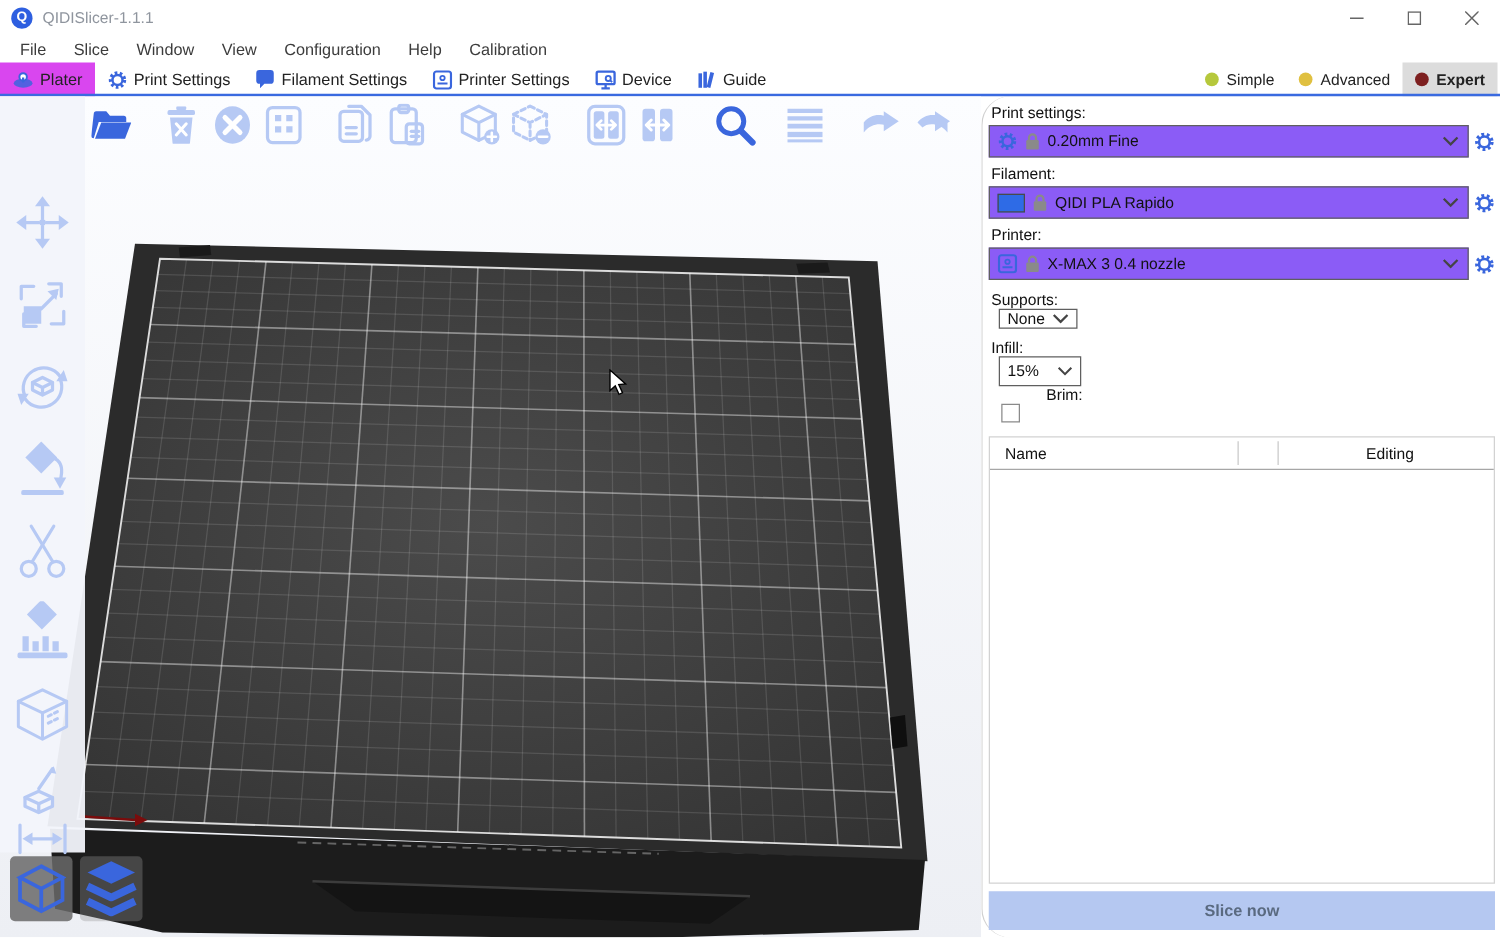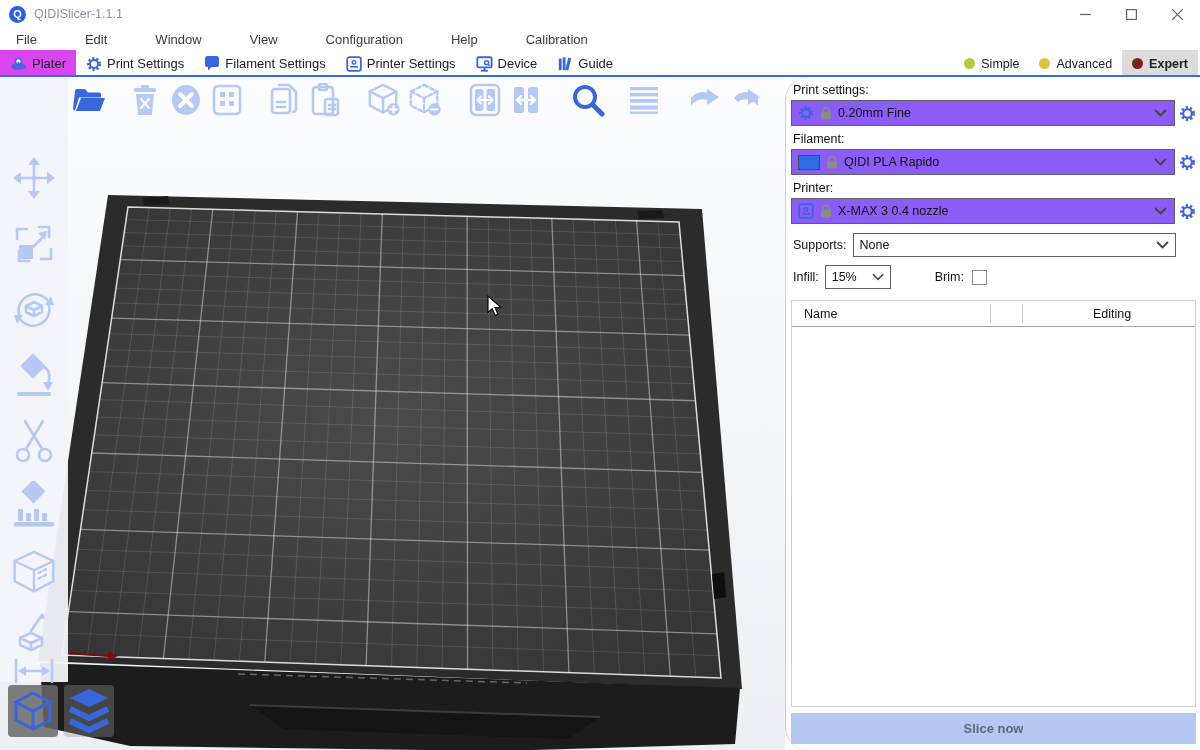--- a/index.html
+++ b/index.html
@@ -6,21 +6,21 @@
   html,body { width:1200px; height:750px; overflow:hidden; background:#fff;
     font-family:"Liberation Sans","DejaVu Sans",sans-serif; }
   
   .titlebar { height:28px; display:flex; align-items:center; background:#fff; position:relative; }
   .app-icon { width:17px; height:17px; border-radius:50%; background:#2e5fe0; margin:0 8px 0 9px;
     color:#fff; font-size:11px; font-weight:bold; display:flex; align-items:center; justify-content:center; }
   .title-text { font-size:12.5px; color:#8f959e; }
   .win-controls { position:absolute; right:0; top:0; height:28px; display:flex; }
   .win-btn { width:46px; height:28px; display:flex; align-items:center; justify-content:center; }
   
-  .menubar { height:22px; display:flex; align-items:center; padding-left:5px; background:#fff;gap:26px; }
+  .menubar { height:22px; display:flex; align-items:center; padding-left:5px; background:#fff; }
   .menu-item { font-size:13px; color:#3c3c3c; padding:2px 11px; }
   
   .tabbar { height:27px; display:flex; align-items:stretch; background:#fff; position:relative; }
   .tab { display:flex; align-items:center; gap:5px; padding:0 10px; font-size:13px; color:#222; }
   .tab.active { background:#d946ef; }
   .tab svg { flex:0 0 auto; }
   .mode-group { margin-left:auto; display:flex; align-items:center; padding-right:2px; }
   .mode { display:flex; align-items:center; gap:6px; font-size:12.5px; color:#222; padding:0 10px; height:100%; }
   .mode .dot { width:11px; height:11px; border-radius:50%; }
   .mode.active { background:#dcdcdc; font-weight:bold; }
@@ -45,21 +45,21 @@
   .cursor { position:absolute; left:487px; top:218px; }
   
   .sidebar { width:415px; height:673px; border-left:1px solid #cfcfcf; background:#fff;
     display:flex; flex-direction:column; padding:4px 4px 6px 5px;border-radius:23px; }
   .sb-label { font-size:12.5px; color:#111; margin:2px 0 3px 2px; }
   .combo-row { display:flex; align-items:center; gap:4px; margin-bottom:4px; }
   .combo { flex:1; height:26px; border:1px solid #5f5f5f; background:#8b5cf6; display:flex;
     align-items:center; gap:6px; padding:0 7px 0 6px; }
   .combo-text { font-size:12.5px; color:#111; flex:1; white-space:nowrap; }
   .swatch { width:22px; height:15px; background:#2e6be6; border:1px solid #4a4a4a; }
-  .inline-row { display:flex; align-items:center; margin:5px 0 3px 2px; }
+  .inline-row { display:flex; align-items:flex-start; margin:5px 0 3px 2px;flex-direction:column; }
   .inline-row .sb-inline-label { font-size:12.5px; color:#111; }
   .combo-sm { height:24px; border:1px solid #5f5f5f; background:#fff; display:flex; align-items:center;
     gap:6px; padding:0 6px; }
   .checkbox { width:15px; height:15px; border:1px solid #8a8a8a; background:#fff; margin-left:8px; }
   .obj-list { flex:1; border:1px solid #d2d2d2; margin-top:8px; position:relative; background:#fff; }
   .obj-header { height:26px; border-bottom:1px solid #a6a6a6; position:relative; display:flex; align-items:center; }
   .col-name { font-size:12.5px; color:#111; padding-left:12px; }
   .col-sep { position:absolute; top:3px; bottom:3px; width:1px; background:#c9c9c9; }
   .sep1 { left:198px; } .sep2 { left:230px; }
   .col-editing { position:absolute; left:230px; width:180px; text-align:center; font-size:12.5px; color:#111; }
@@ -90,21 +90,21 @@
     <div class="win-btn">
       <svg width="11" height="11">
           <path d="M0,0 L11,11 M11,0 L0,11" stroke="#666" stroke-width="1.2"></path>
         </svg>
     </div>
   </div>
 </div>
 
 <div class="menubar">
   <div class="menu-item">File</div>
-  <div class="menu-item">Edit</div>
+  <div class="menu-item">Slice</div>
   <div class="menu-item">Window</div>
   <div class="menu-item">View</div>
   <div class="menu-item">Configuration</div>
   <div class="menu-item">Help</div>
   <div class="menu-item">Calibration</div>
 </div>
 
 <div class="tabbar">
   <div class="tab active">
     <svg width="17" height="15" viewBox="0 0 17 15">

